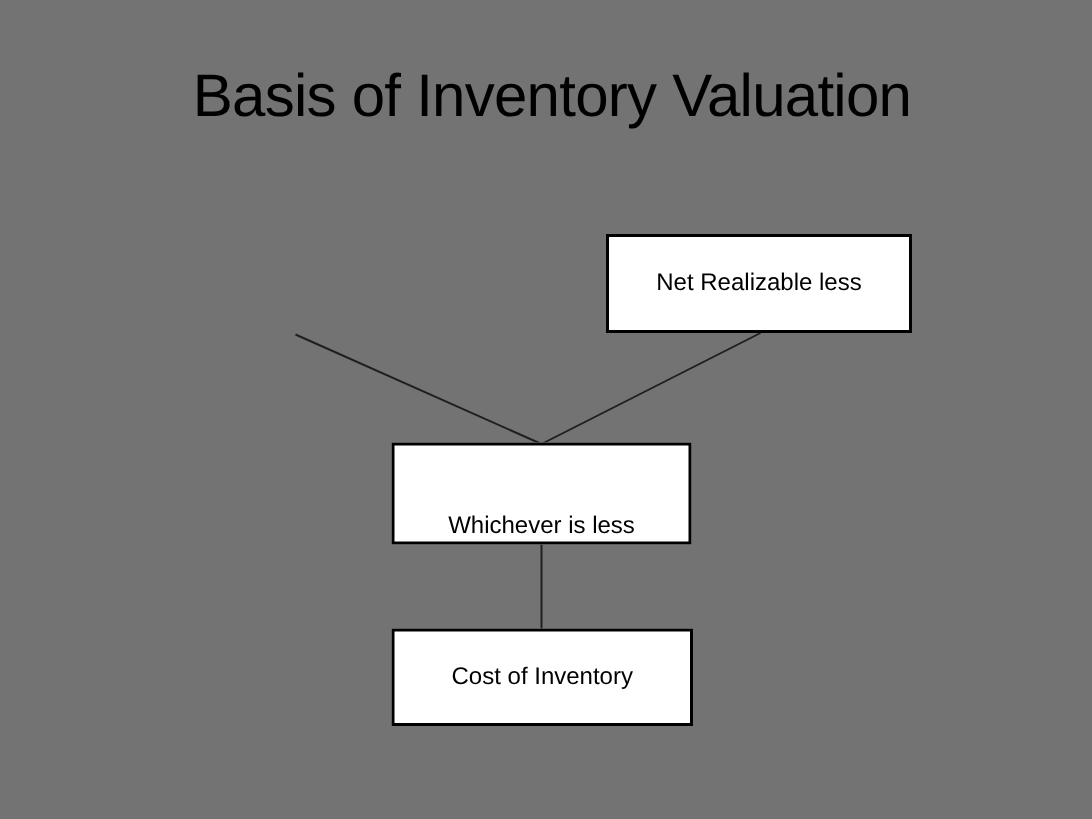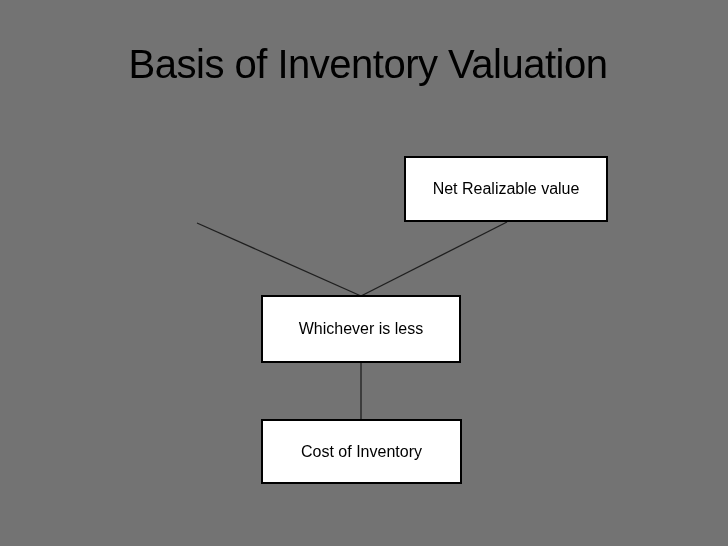--- a/index.html
+++ b/index.html
@@ -44,39 +44,39 @@
     display: flex;
     align-items: center;
     justify-content: center;
     text-align: center;
     font-size: 16px;
     line-height: 20px;
     color: #000000;
   }
   .node-cost  { left: 96px;  top: 156px; width: 201px; height: 67px; }
   .node-nrv   { left: 404px; top: 156px; width: 204px; height: 66px; }
-  .node-less  { left: 261px; top: 295px; width: 200px; height: 68px; }
+  .node-less  { left: 261px; top: 295px; width: 200px; height: 68px; align-items: flex-end; }
   .node-value { left: 261px; top: 419px; width: 201px; height: 65px; }
 </style>
 </head>
 <body>
 
 <div class="slide">
 
   <h1 class="slide-title">Basis of Inventory Valuation</h1>
 
   <svg class="connectors" viewBox="0 0 728 546" xmlns="http://www.w3.org/2000/svg">
     <line x1="197" y1="223" x2="361" y2="296" stroke="#1f1f1f" stroke-width="1.3"></line>
     <line x1="507" y1="222" x2="361" y2="296" stroke="#1f1f1f" stroke-width="1.3"></line>
     <line x1="361" y1="362" x2="361" y2="420" stroke="#1f1f1f" stroke-width="1.3"></line>
   </svg>
 
 
   <div class="node node-nrv">
-    <span>Net Realizable value</span>
+    <span>Net Realizable less</span>
   </div>
 
   <div class="node node-less">
     <span>Whichever is less</span>
   </div>
 
   <div class="node node-value">
     <span>Cost of Inventory</span>
   </div>
 

